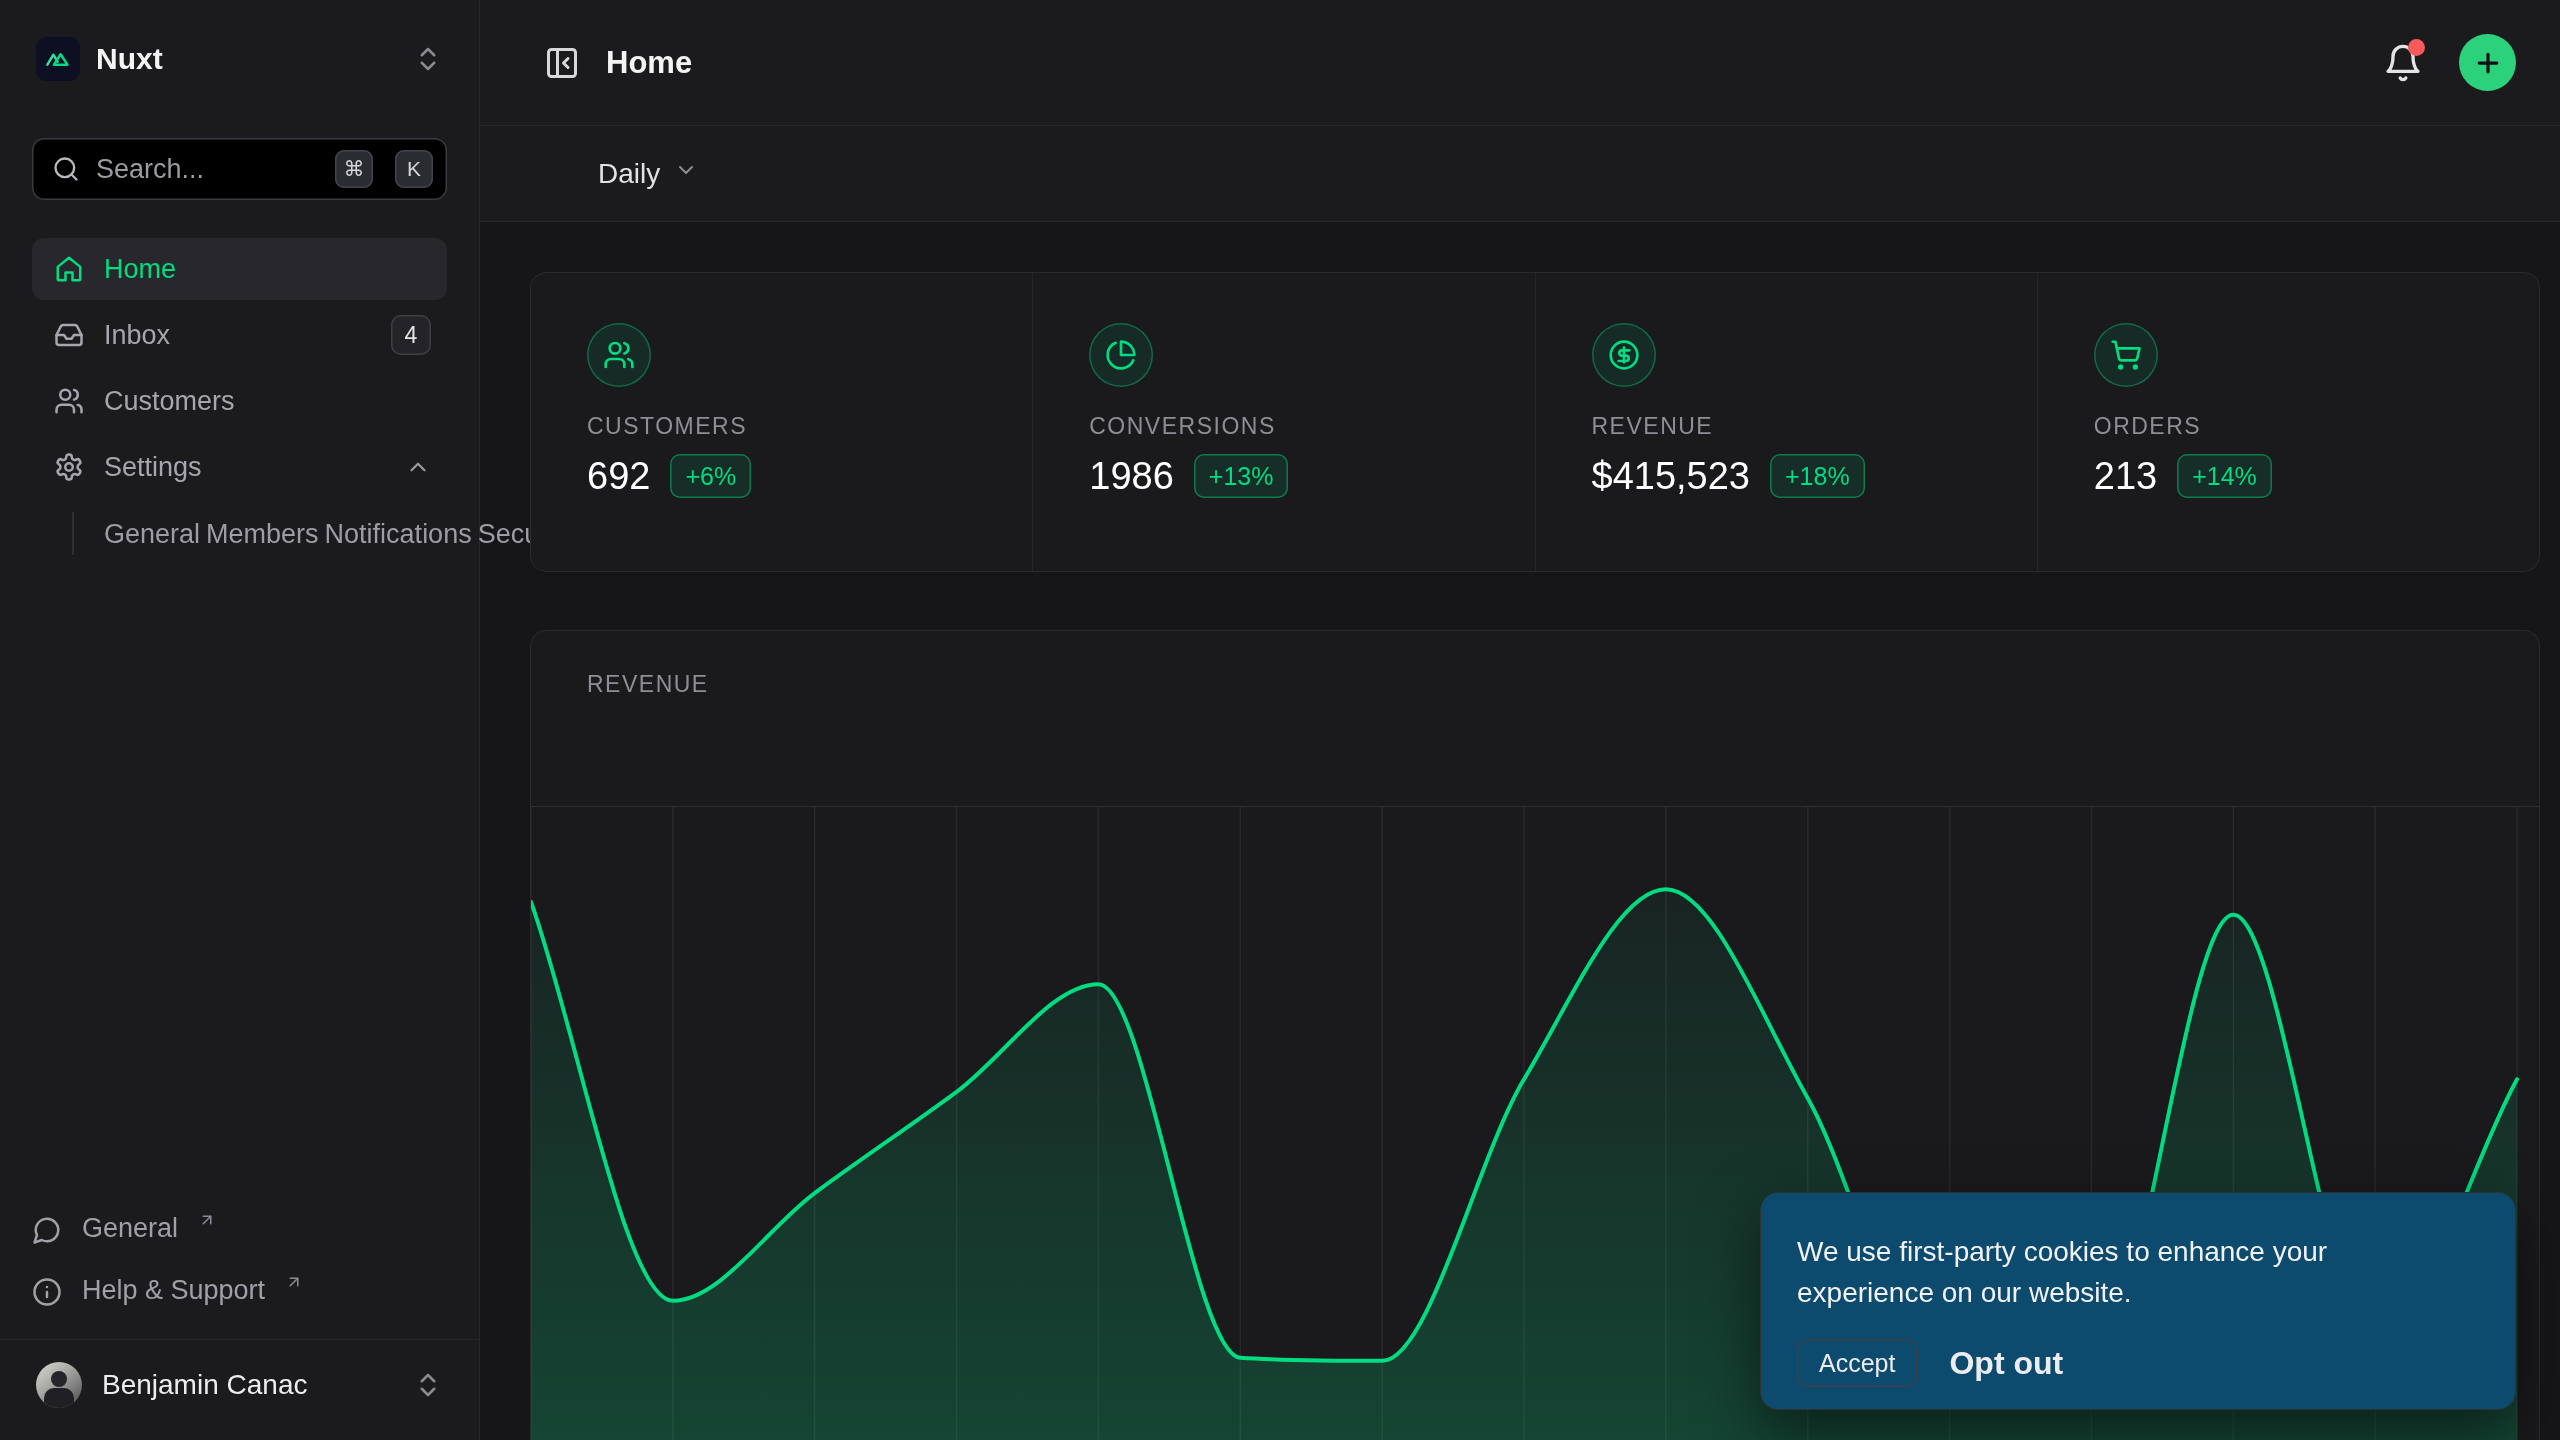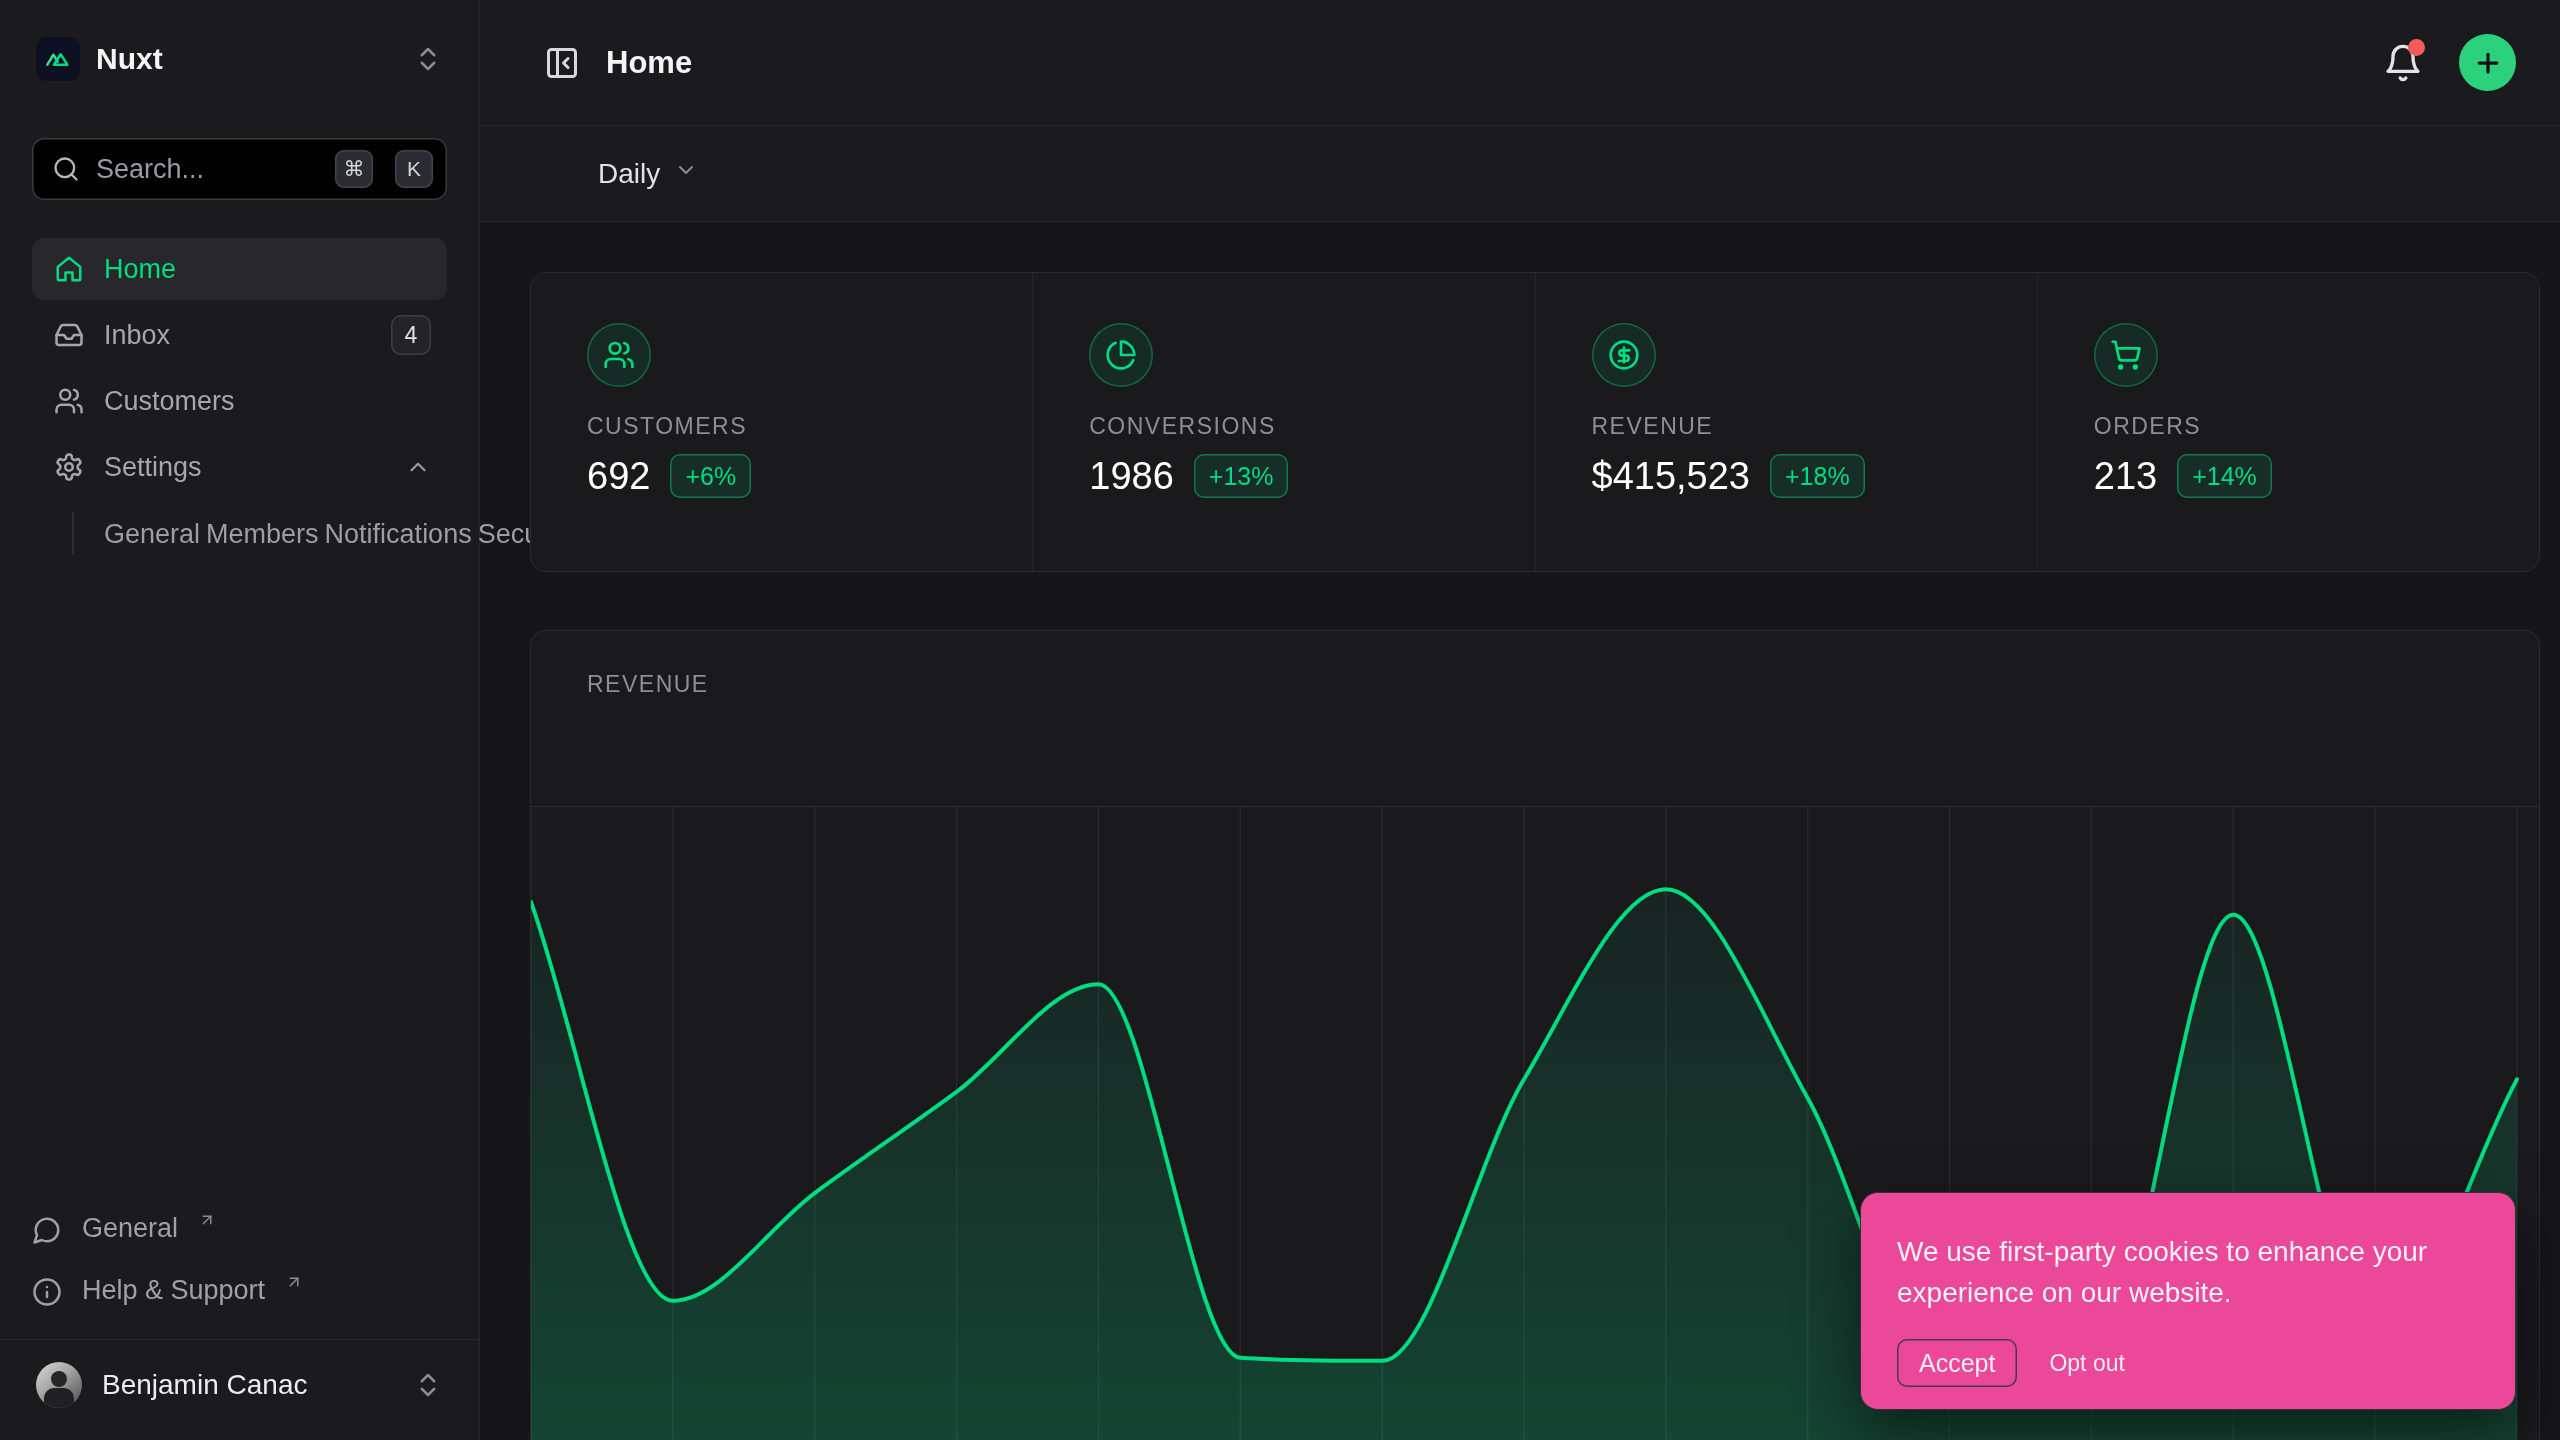--- a/index.html
+++ b/index.html
@@ -82,29 +82,29 @@
 
   .revenue-card { margin-top:58px; width:2010px; height:810px; background:#1a1a1d; border:1.5px solid #2b2b2e;
     border-radius:16px 16px 0 0; border-bottom:none; position:relative; overflow:hidden; }
   .rev-head { padding:40px 0 0 56px; }
   .rev-label { font-size:23px; letter-spacing:1.5px; color:#8e8e96; font-weight:500; }
   .rev-value { margin-top:12px; font-size:56px; font-weight:700; color:#ffffff; }
   .plot { position:absolute; left:0; right:0; bottom:0; top:175px; border-top:1.5px solid rgba(255,255,255,0.09); }
   .plot svg { position:absolute; inset:0; width:100%; height:100%; }
 
   
-  .cookie { position:absolute; right:44px; bottom:30px; width:656px; height:218px; background:#ec4899;
+  .cookie { position:absolute; right:44px; bottom:30px; width:756px; height:218px; background:#0c4a6e;
     border:1.5px solid #313135; border-radius:18px; box-shadow:0 24px 60px rgba(0,0,0,0.5);
     padding:38px 36px 0; z-index:5; }
   .cookie-text { font-size:28px; line-height:41px; color:#f2f2f4; }
   .cookie-actions { margin-top:26px; display:flex; align-items:center; gap:16px; }
   .accept-btn { height:48px; padding:0 22px; border-radius:10px; background:transparent;
     box-shadow:inset 0 0 0 1.5px #3f3f45; color:#ededf0; font-size:25px; font-weight:500;
     display:flex; align-items:center; cursor:pointer; }
-  .optout-btn { height:48px; padding:0 16px; border-radius:10px; color:#ededf0; font-size:23px; font-weight:400;
+  .optout-btn { height:48px; padding:0 16px; border-radius:10px; color:#ededf0; font-size:32px; font-weight:700;
     display:flex; align-items:center; cursor:pointer; }
 
   svg.stroke { fill:none; stroke:currentColor; stroke-width:2; stroke-linecap:round; stroke-linejoin:round; }
 </style>
 </head>
 <body>
 
 <div class="app">
 
   <aside class="sidebar">

